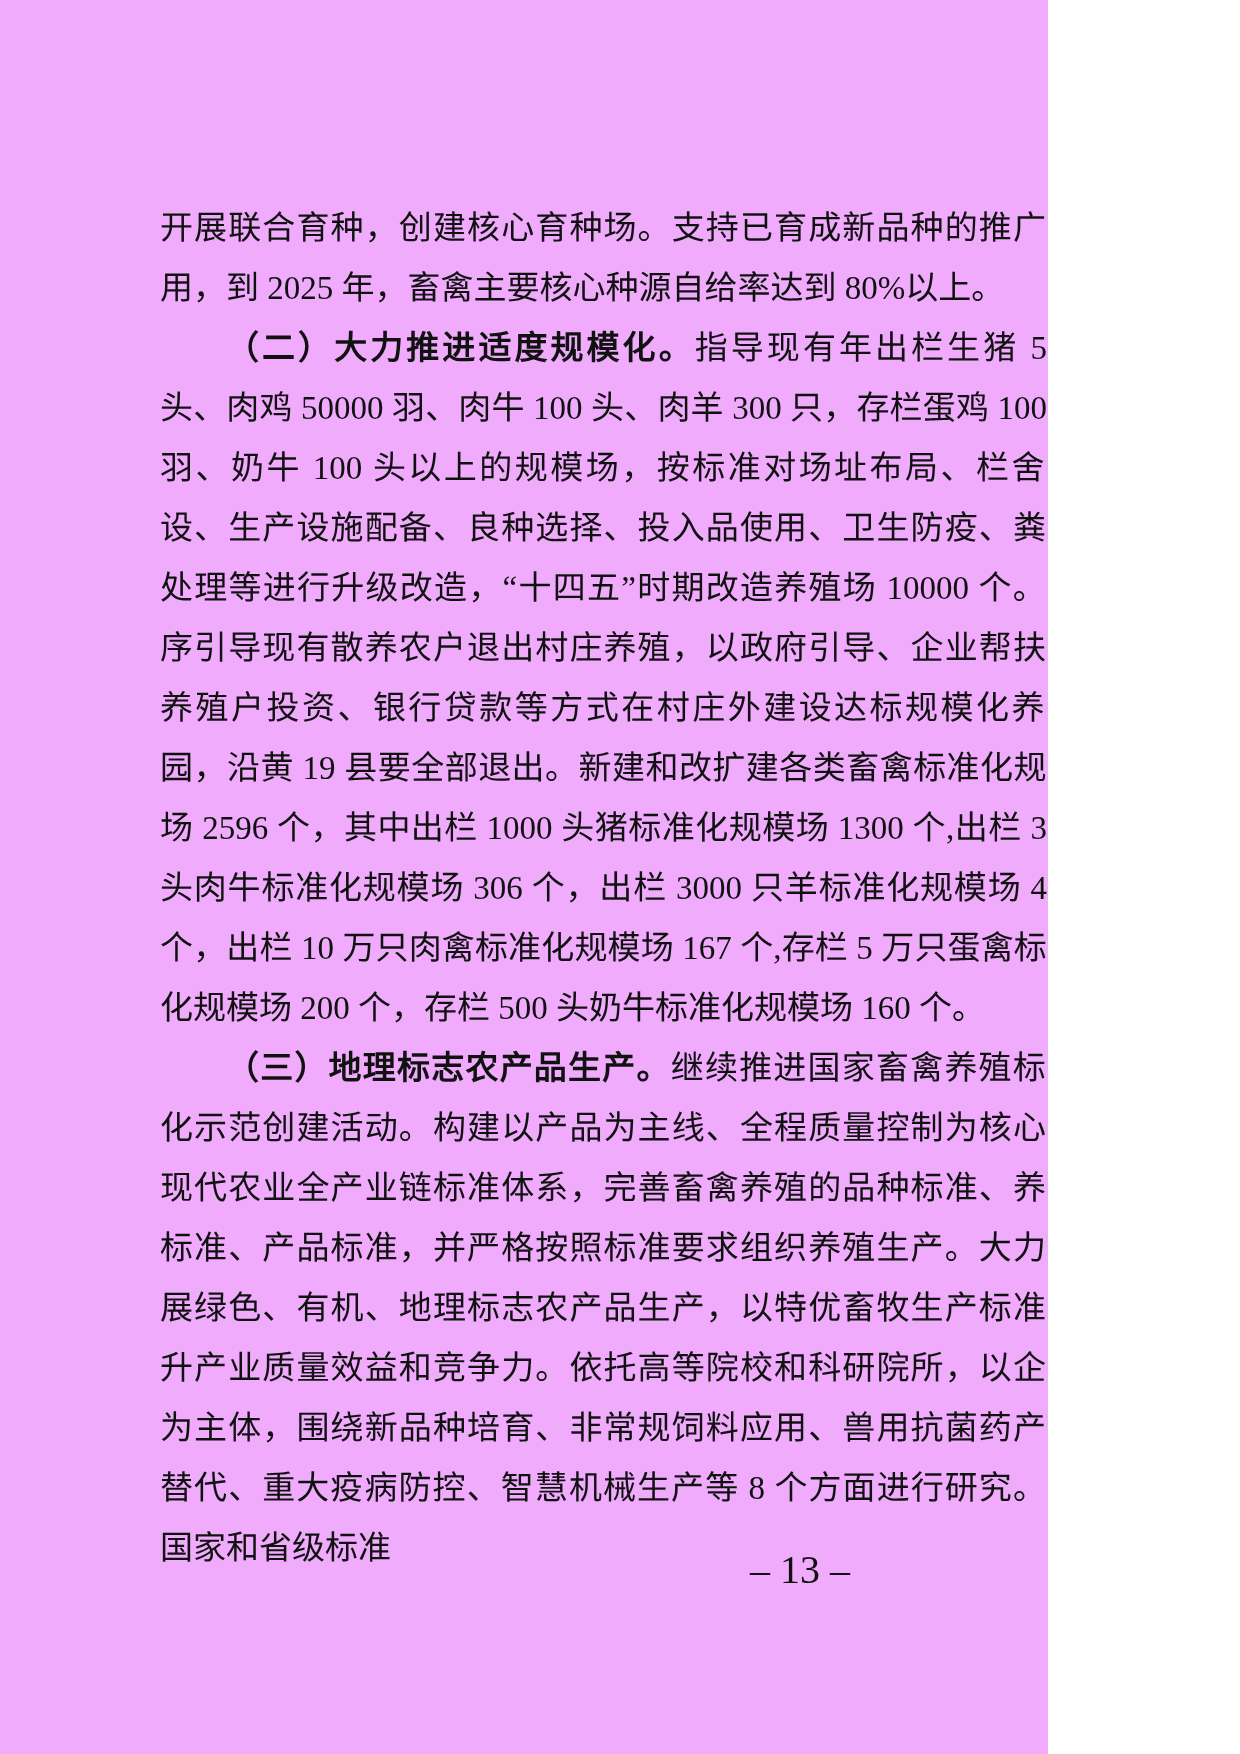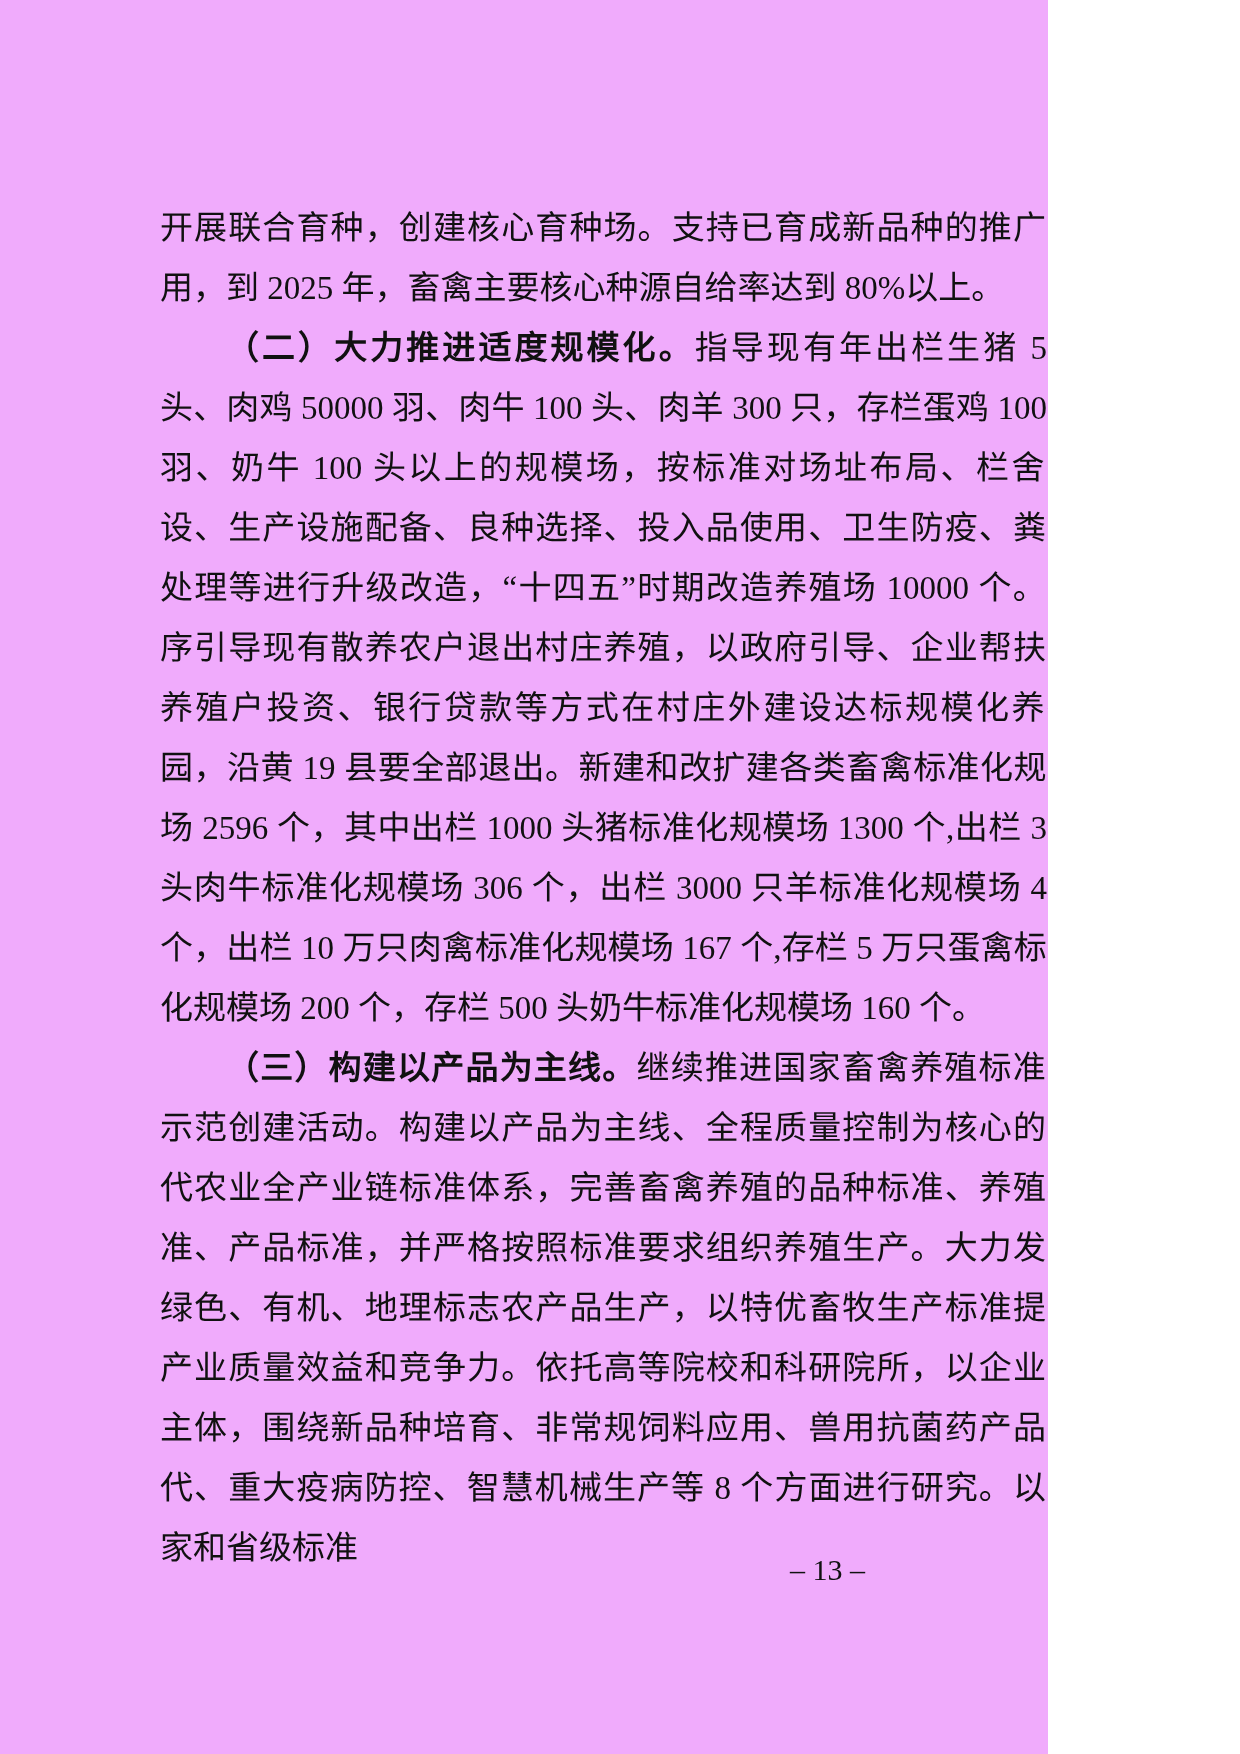--- a/index.html
+++ b/index.html
@@ -33,22 +33,22 @@
   }
   .content p.indented {
     text-indent: 2em;
   }
   .para-heading {
     font-weight: bold;
   }
   .page-number {
     position: absolute;
     top: 1550px;
-    right: 183px;
-    font-size: 30px;
+    right: 198px;
+    font-size: 40px;
     line-height: 40px;
     color: #111111;
     font-family: "Liberation Serif", "DejaVu Serif", serif;
     margin-left: 36px;
   }
 </style>
 </head>
 <body>
 
 <div class="page">
@@ -57,20 +57,20 @@
 
     <p>
       <span class="para-heading"></span><span>开展联合育种，创建核心育种场。支持已育成新品种的推广应用，到 2025 年，畜禽主要核心种源自给率达到 80%以上。</span>
     </p>
 
     <p class="indented">
       <span class="para-heading">（二）大力推进适度规模化。</span><span>指导现有年出栏生猪 500 头、肉鸡 50000 羽、肉牛 100 头、肉羊 300 只，存栏蛋鸡 10000 羽、奶牛 100 头以上的规模场，按标准对场址布局、栏舍建设、生产设施配备、良种选择、投入品使用、卫生防疫、粪污处理等进行升级改造，“十四五”时期改造养殖场 10000 个。有序引导现有散养农户退出村庄养殖，以政府引导、企业帮扶、养殖户投资、银行贷款等方式在村庄外建设达标规模化养殖园，沿黄 19 县要全部退出。新建和改扩建各类畜禽标准化规模场 2596 个，其中出栏 1000 头猪标准化规模场 1300 个,出栏 300 头肉牛标准化规模场 306 个，出栏 3000 只羊标准化规模场 463 个，出栏 10 万只肉禽标准化规模场 167 个,存栏 5 万只蛋禽标准化规模场 200 个，存栏 500 头奶牛标准化规模场 160 个。</span>
     </p>
 
     <p class="indented">
-      <span class="para-heading">（三）构建以产品为主线。</span><span>继续推进国家畜禽养殖标准化示范创建活动。构建以产品为主线、全程质量控制为核心的现代农业全产业链标准体系，完善畜禽养殖的品种标准、养殖标准、产品标准，并严格按照标准要求组织养殖生产。大力发展绿色、有机、地理标志农产品生产，以特优畜牧生产标准提升产业质量效益和竞争力。依托高等院校和科研院所，以企业为主体，围绕新品种培育、非常规饲料应用、兽用抗菌药产品替代、重大疫病防控、智慧机械生产等 8 个方面进行研究。以国家和省级标准</span>
+      <span class="para-heading">（三）地理标志农产品生产。</span><span>继续推进国家畜禽养殖标准化示范创建活动。构建以产品为主线、全程质量控制为核心的现代农业全产业链标准体系，完善畜禽养殖的品种标准、养殖标准、产品标准，并严格按照标准要求组织养殖生产。大力发展绿色、有机、地理标志农产品生产，以特优畜牧生产标准提升产业质量效益和竞争力。依托高等院校和科研院所，以企业为主体，围绕新品种培育、非常规饲料应用、兽用抗菌药产品替代、重大疫病防控、智慧机械生产等 8 个方面进行研究。以国家和省级标准</span>
     </p>
 
   </div>
 
   <div class="page-number">– 13 –</div>
 
 </div>
 
 </body></html>

